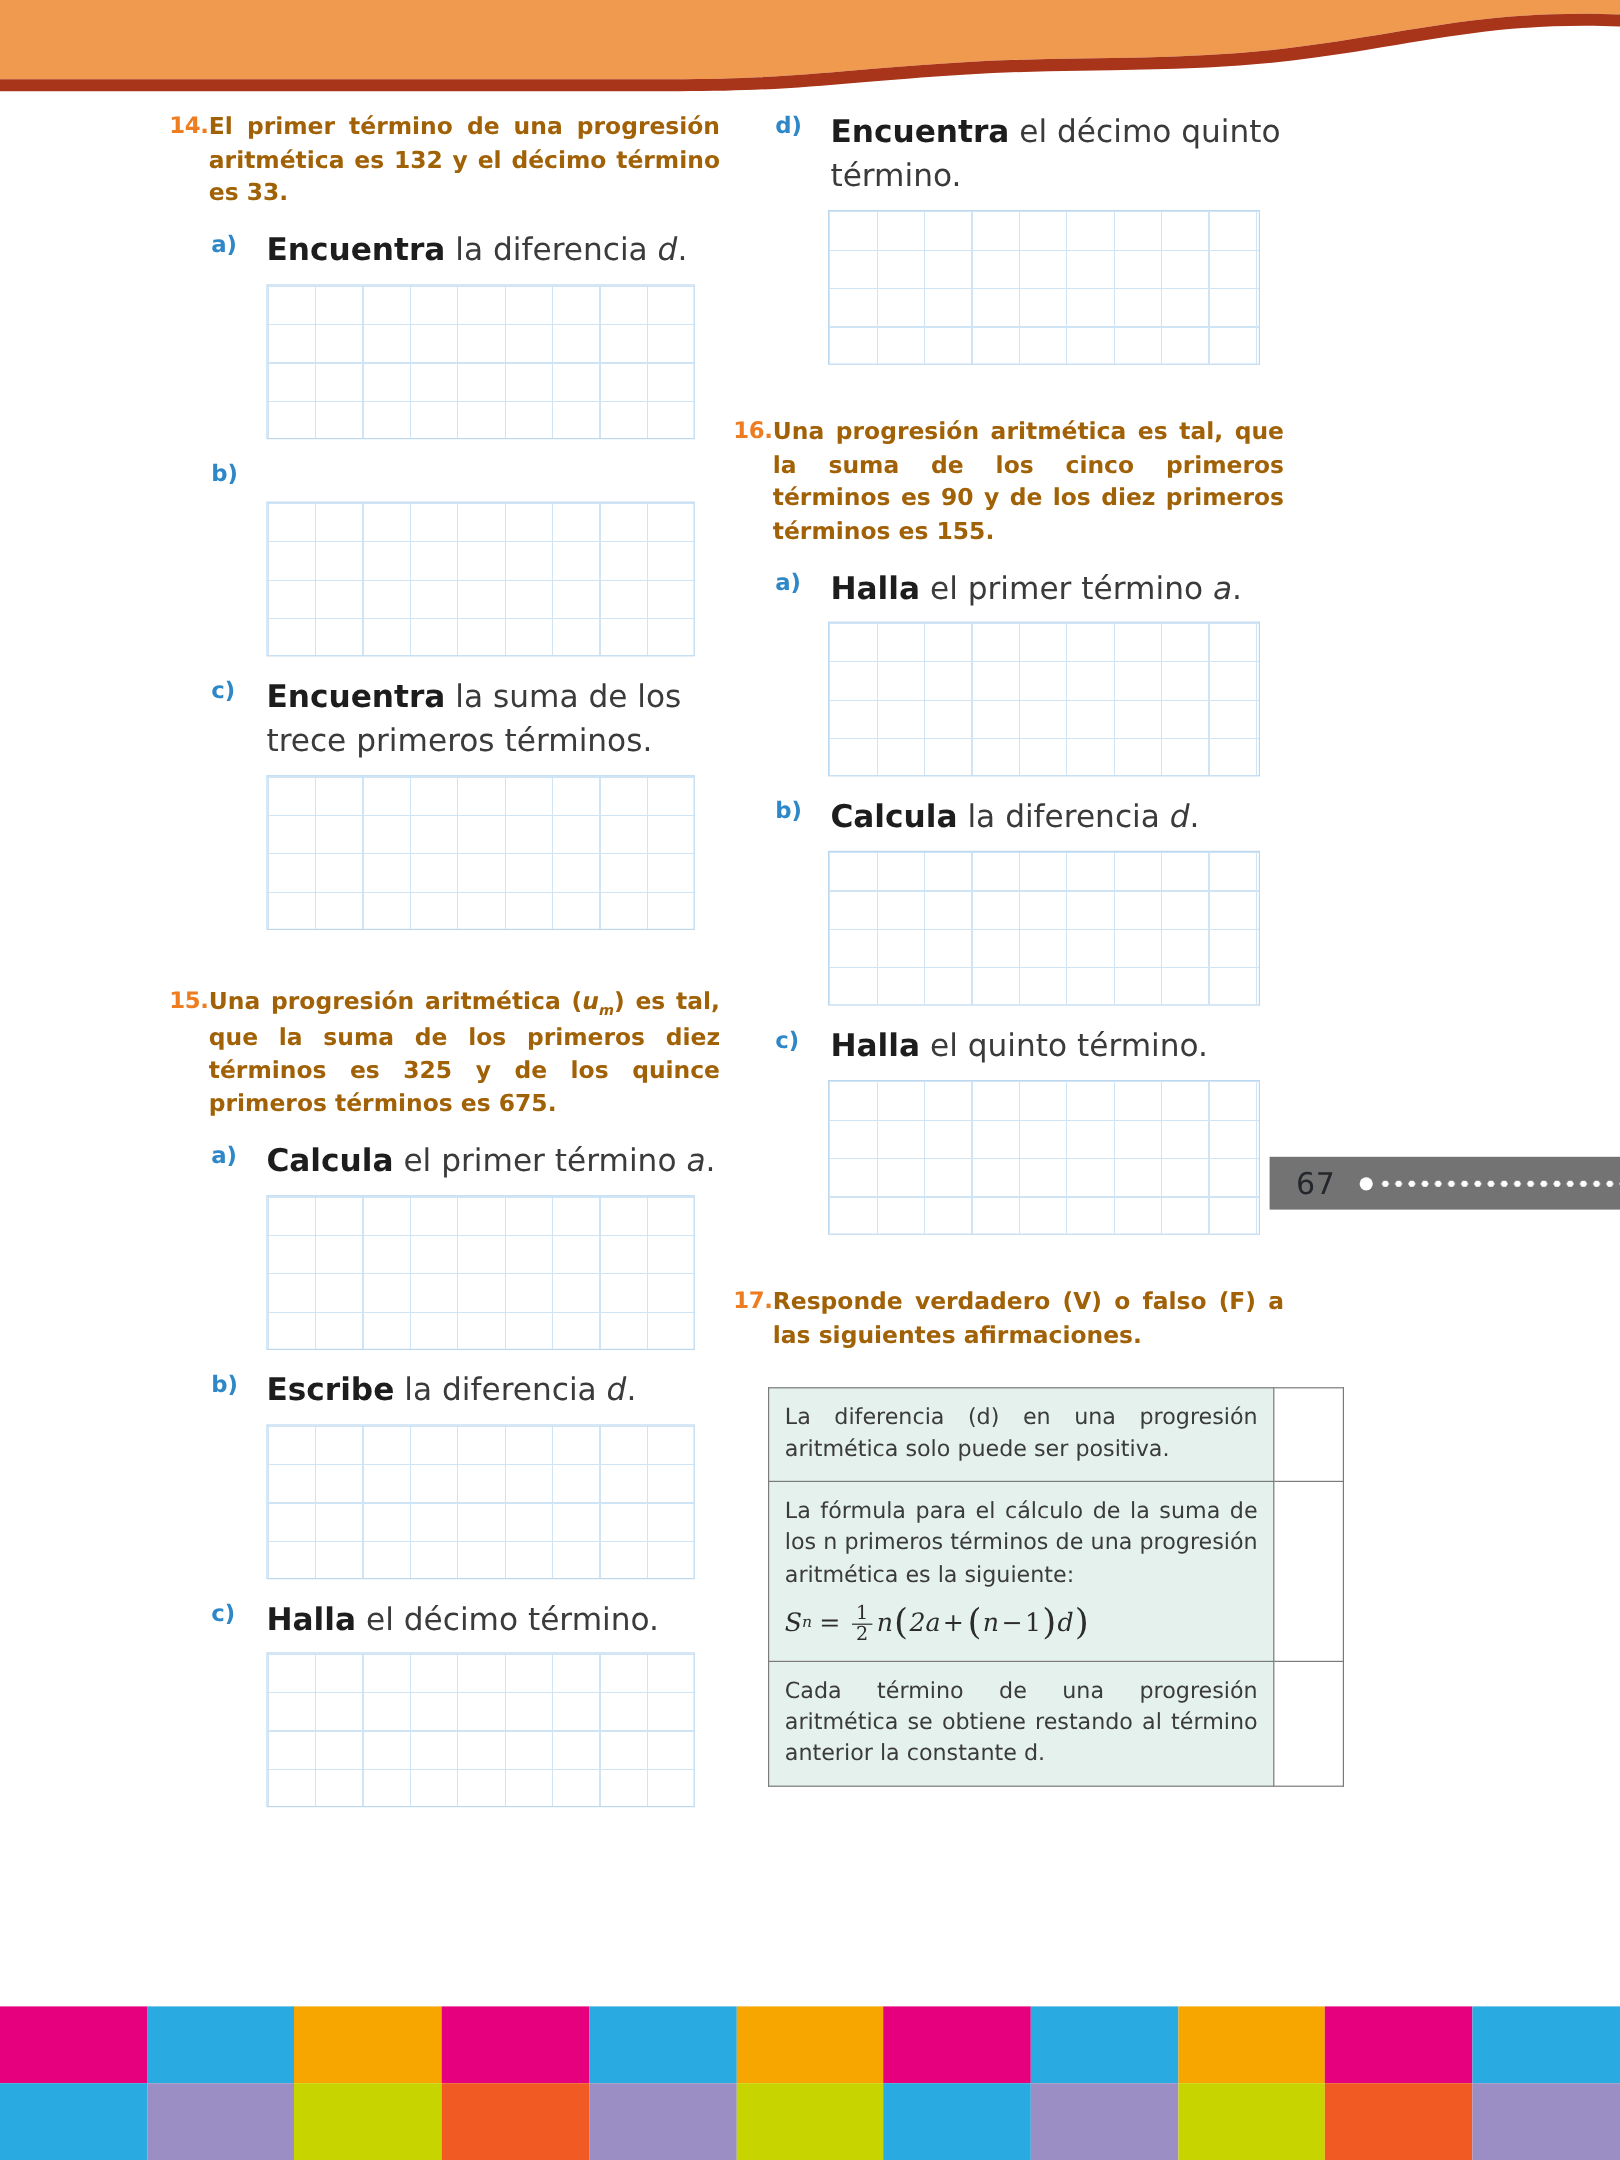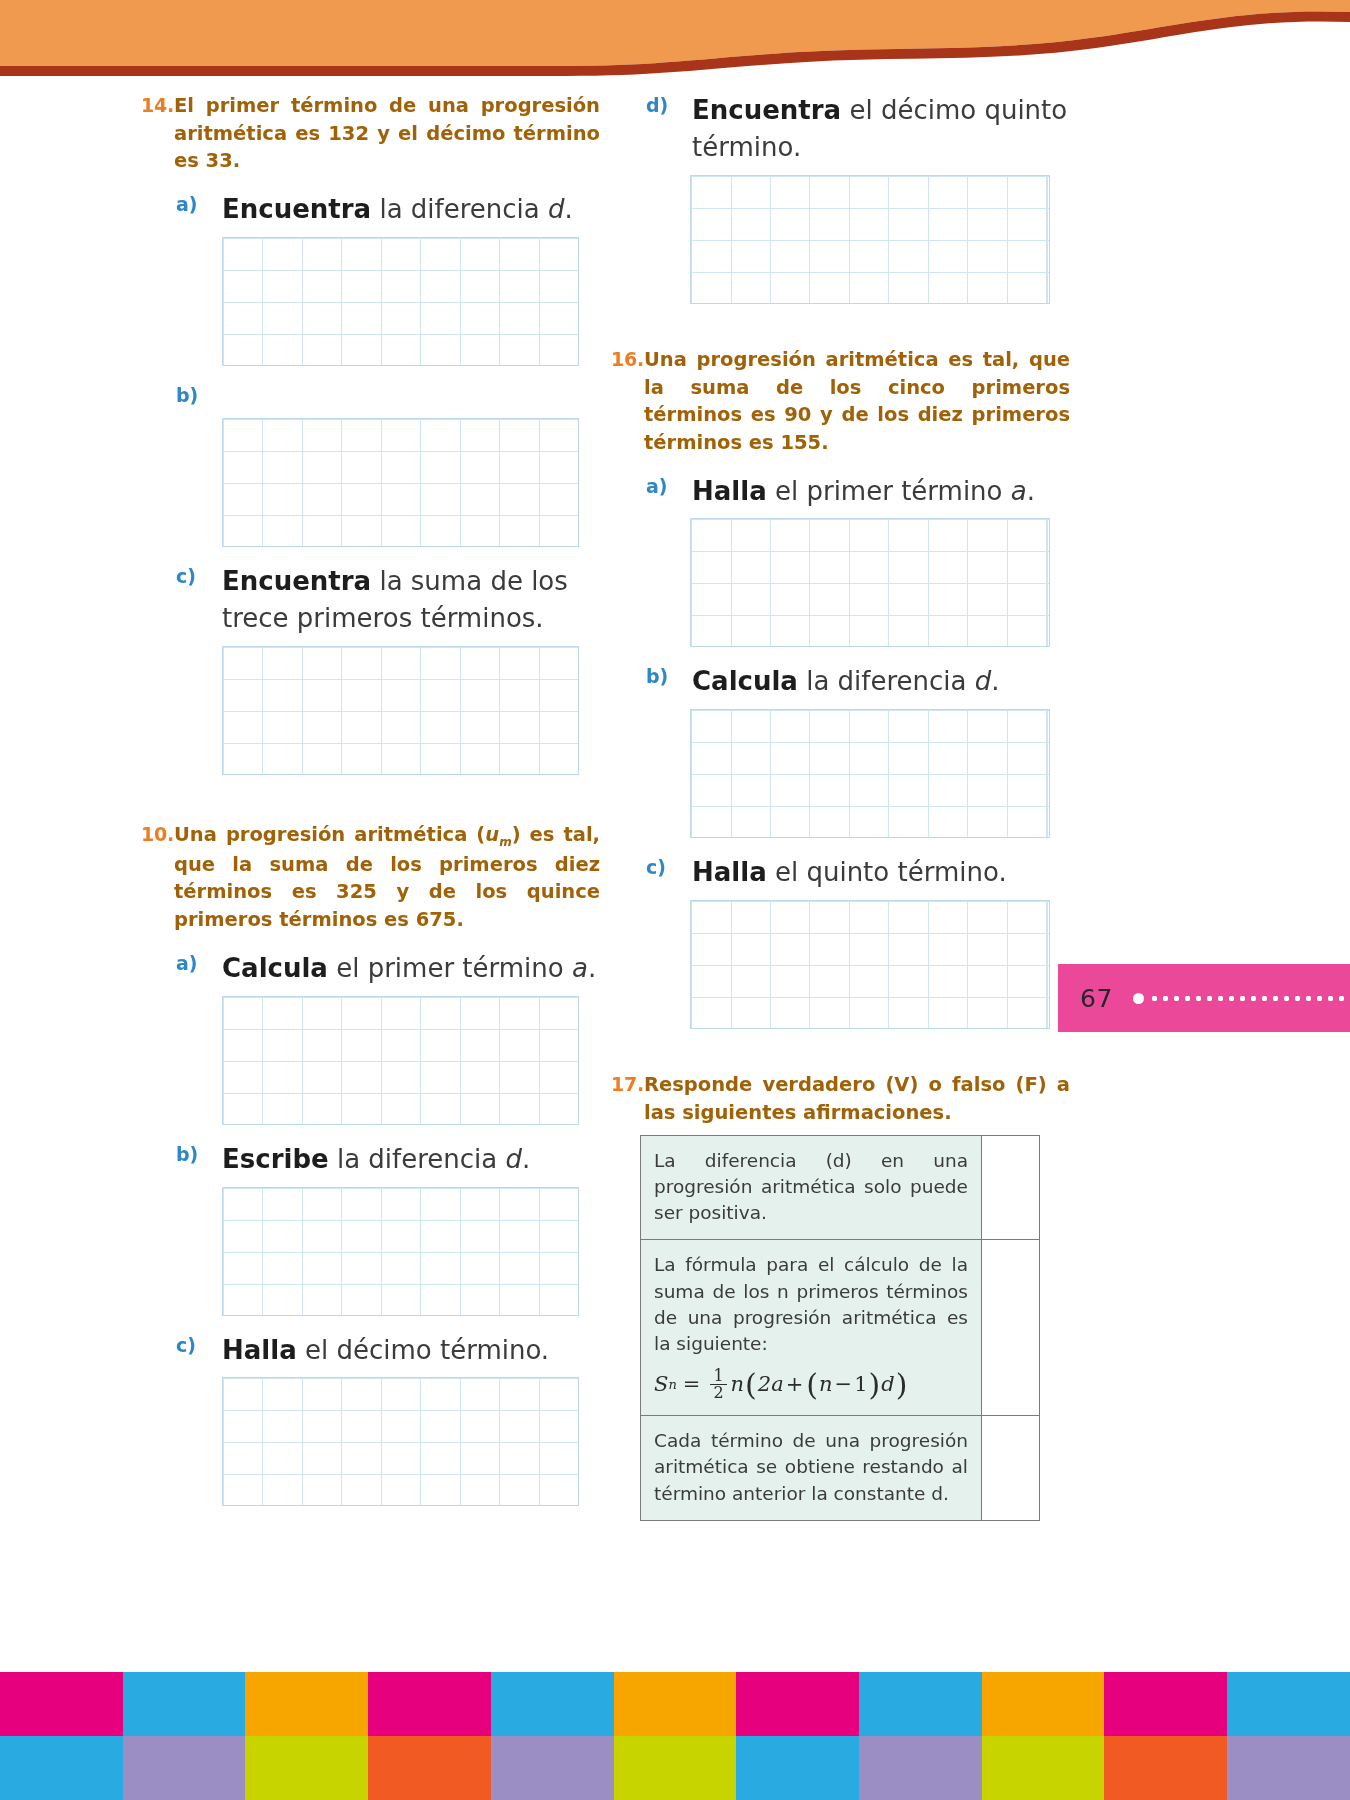--- a/index.html
+++ b/index.html
@@ -81,22 +81,22 @@
     background-color:#ffffff;
   }
   .gridbox.rc { margin-left:90px; }
 
   
   .page-badge {
     position:absolute;
     left:1058px;
     top:872px;
     width:292px;
-    height:68px;
-    background:#ec4899;
+    height:44px;
+    background:#737373;
     display:flex;
     align-items:center;
   }
   .page-badge .pnum {
     font-size:25px;
     color:#23262b;
     margin-left:22px;
     letter-spacing:0.5px;
   }
   .page-badge .dots {
@@ -112,23 +112,23 @@
   }
   .page-badge .dot-line {
     position:absolute; left:16px; top:2px; right:0; height:5px;
     background-image: radial-gradient(circle, #ffffff 45%, transparent 48%);
     background-size:11px 5px;
     background-repeat:repeat-x;
   }
 
   
   .vf-table {
-    margin-top:8px;
+    margin-top:29px;
     margin-left:40px;
-    width:400px;
+    width:480px;
     border:1.5px solid #7b7b7b;
     border-collapse:collapse;
   }
   .vf-table td {
     border:1.5px solid #7b7b7b;
     vertical-align:top;
   }
   .vf-stmt {
     background:#e4f1ec;
     padding:12px 13px 13px 13px;
@@ -205,21 +205,21 @@
 
       <div class="sub">
         <span class="sub-letter">c)</span>
         <span class="sub-text"><b>Encuentra</b><span> la suma de los trece primeros términos.</span></span>
       </div>
       <div class="gridbox" style="width:357px;height:129px;"></div>
     </div>
 
     <div class="problem" style="margin-top:46px;">
       <div class="prob-row">
-        <span class="prob-num">10.</span>
+        <span class="prob-num">15.</span>
         <span class="prob-text"><span>Una progresión aritmética (</span><i>u</i><sub style="font-style:italic;font-size:12px;">m</sub><span>) es tal, que la suma de los primeros diez términos es 325 y de los quince primeros términos es 675.</span></span>
       </div>
 
       <div class="sub">
         <span class="sub-letter">a)</span>
         <span class="sub-text"><b>Calcula</b><span> el primer término </span><i>a</i><span>.</span></span>
       </div>
       <div class="gridbox" style="width:357px;height:129px;"></div>
 
       <div class="sub">

